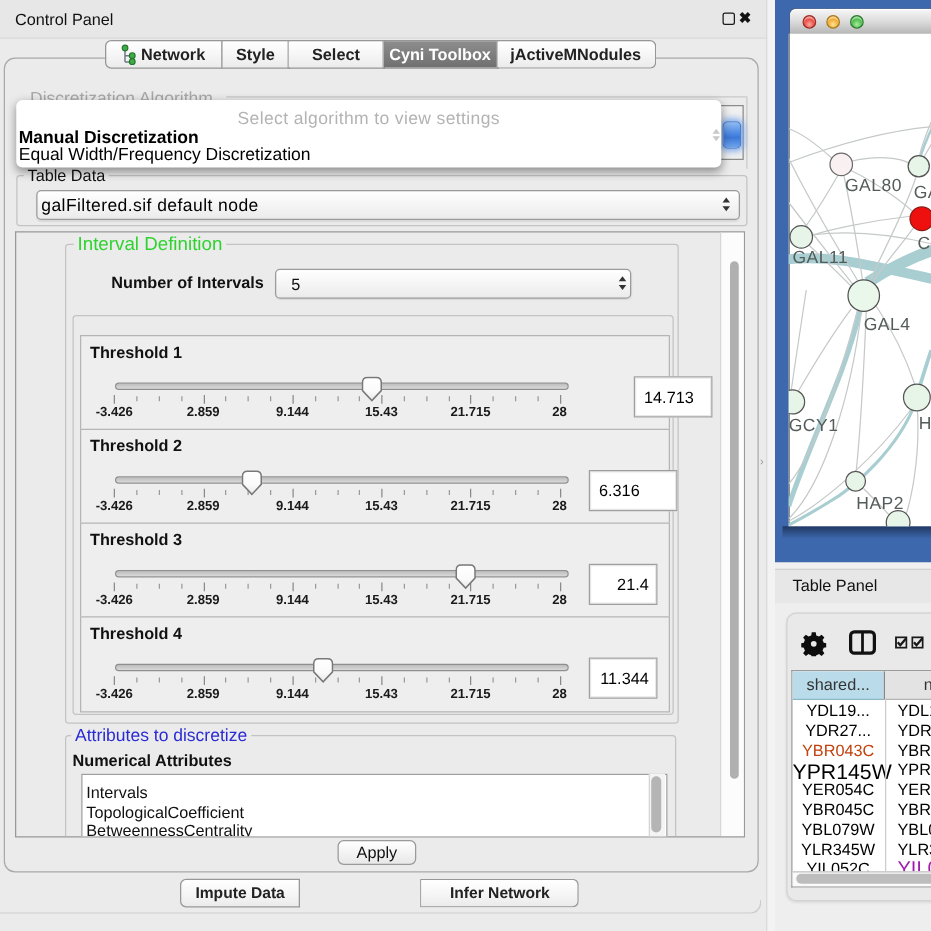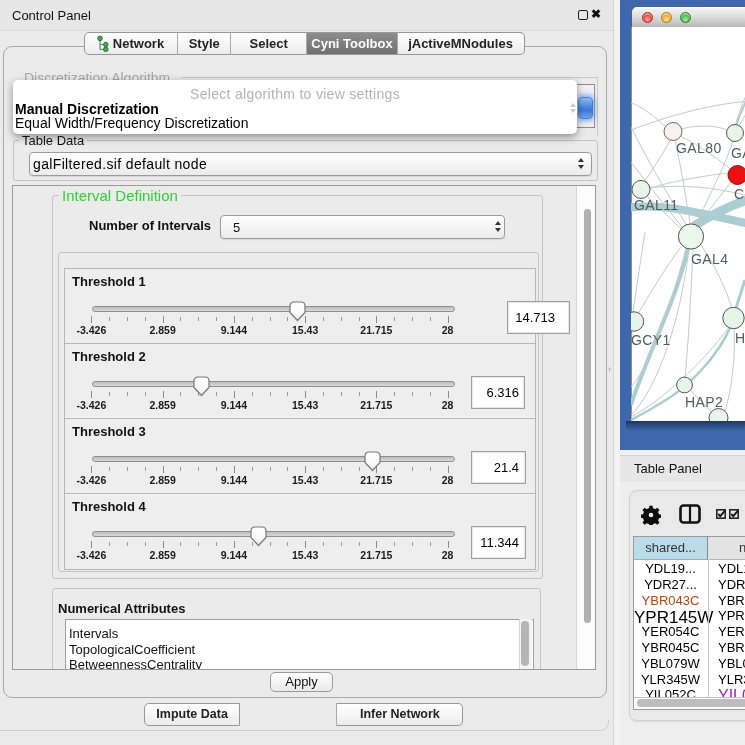--- a/index.html
+++ b/index.html
@@ -133,21 +133,21 @@
 <svg class="ab" style="left:180.3px;top:190px;" width="17" height="21" viewBox="0 0 17 21">
       <defs>
         <linearGradient id="th1" x1="0" y1="0" x2="0" y2="1">
           <stop offset="0" stop-color="#ffffff"></stop>
           <stop offset="0.6" stop-color="#fafafa"></stop>
           <stop offset="1" stop-color="#e8e8e8"></stop>
         </linearGradient>
       </defs>
       <path d="M1 5 Q1 1 5 1 L12 1 Q16 1 16 5 L16 11.5 L8.5 19.5 L1 11.5 Z" fill="url(#th1)" stroke="#787878" stroke-width="1.2"></path>
     </svg>
-<div class="ab" style="left:458px;top:190px;width:47px;height:31px;background:#ffffff;border:1px solid #9e9e9e;box-shadow:inset 0 0 0 1px #e8e8e8;font-size:13px;color:#000;text-align:right;line-height:31px;padding-right:5px;">6.316</div>
+<div class="ab" style="left:458px;top:190px;width:47px;height:31px;background:#ffffff;border:1px solid #9e9e9e;box-shadow:inset 0 0 0 1px #e8e8e8;font-size:13px;color:#000;text-align:center;line-height:31px;padding-right:22px;">6.316</div>
 <div class="ab" style="left:51px;top:232px;width:470px;height:75px;border:1px solid #b5b5b5;background:#eeeeee;"></div>
 <div class="ab t13" style="left:59px;top:238px;font-weight:bold;">Threshold 3</div>
 <div class="ab" style="left:79px;top:270px;width:361px;height:4px;border:1px solid #8f8f8f;border-radius:3px;background:linear-gradient(#bdbdbd,#d9d9d9);"></div>
 <div class="ab" style="left:78.4px;top:280px;width:1px;height:7px;background:#8a8a8a;"></div>
 <div class="ab" style="left:96.2px;top:281px;width:1px;height:4px;background:#9a9a9a;"></div>
 <div class="ab" style="left:114.0px;top:281px;width:1px;height:4px;background:#9a9a9a;"></div>
 <div class="ab" style="left:131.8px;top:281px;width:1px;height:4px;background:#9a9a9a;"></div>
 <div class="ab" style="left:149.6px;top:280px;width:1px;height:7px;background:#8a8a8a;"></div>
 <div class="ab" style="left:167.4px;top:281px;width:1px;height:4px;background:#9a9a9a;"></div>
 <div class="ab" style="left:185.3px;top:281px;width:1px;height:4px;background:#9a9a9a;"></div>
@@ -217,20 +217,21 @@
         <linearGradient id="th3" x1="0" y1="0" x2="0" y2="1">
           <stop offset="0" stop-color="#ffffff"></stop>
           <stop offset="0.6" stop-color="#fafafa"></stop>
           <stop offset="1" stop-color="#e8e8e8"></stop>
         </linearGradient>
       </defs>
       <path d="M1 5 Q1 1 5 1 L12 1 Q16 1 16 5 L16 11.5 L8.5 19.5 L1 11.5 Z" fill="url(#th3)" stroke="#787878" stroke-width="1.2"></path>
     </svg>
 <div class="ab" style="left:458px;top:340px;width:47px;height:31px;background:#ffffff;border:1px solid #9e9e9e;box-shadow:inset 0 0 0 1px #e8e8e8;font-size:13px;color:#000;text-align:right;line-height:31px;padding-right:6px;">11.344</div>
 <div class="gbox" style="left:39px;top:402px;width:487px;height:120px;"></div>
+<div class="gtitle" style="left:44px;top:394px;color:#2a2ad4;font-size:14px;">Attributes to discretize</div>
 <div class="ab t13" style="left:45px;top:415px;font-weight:bold;">Numerical Attributes</div>
 <div class="ab" style="left:52px;top:433px;width:467px;height:80px;background:#ffffff;border:1px solid #9e9e9e;"></div>
 <div class="ab t13" style="left:56px;top:440.0px;">Intervals</div>
 <div class="ab t13" style="left:56px;top:455.6px;">TopologicalCoefficient</div>
 <div class="ab t13" style="left:56px;top:471.2px;">BetweennessCentrality</div>
 <div class="ab" style="left:506px;top:433px;width:12px;height:78px;background:#f4f4f4;border-left:1px solid #d5d5d5;"></div>
 <div class="ab" style="left:508px;top:435px;width:8px;height:45px;background:#b5b5b5;border-radius:4px;"></div>
 <div class="ab" style="left:563px;top:0;width:19px;height:483px;background:#fcfcfc;border-left:1px solid #d6d6d6;"></div>
 <div class="ab" style="left:571px;top:23px;width:7px;height:414px;background:#b0b0b0;border-radius:4px;"></div>
 </div>

